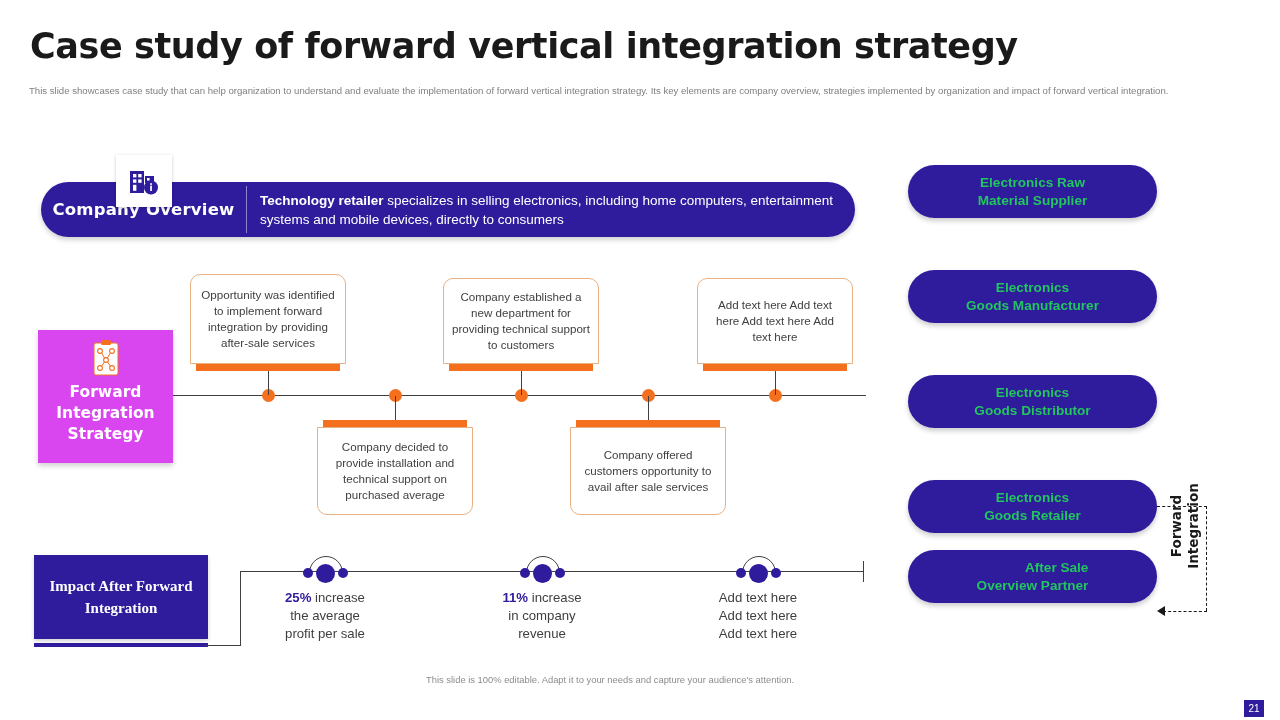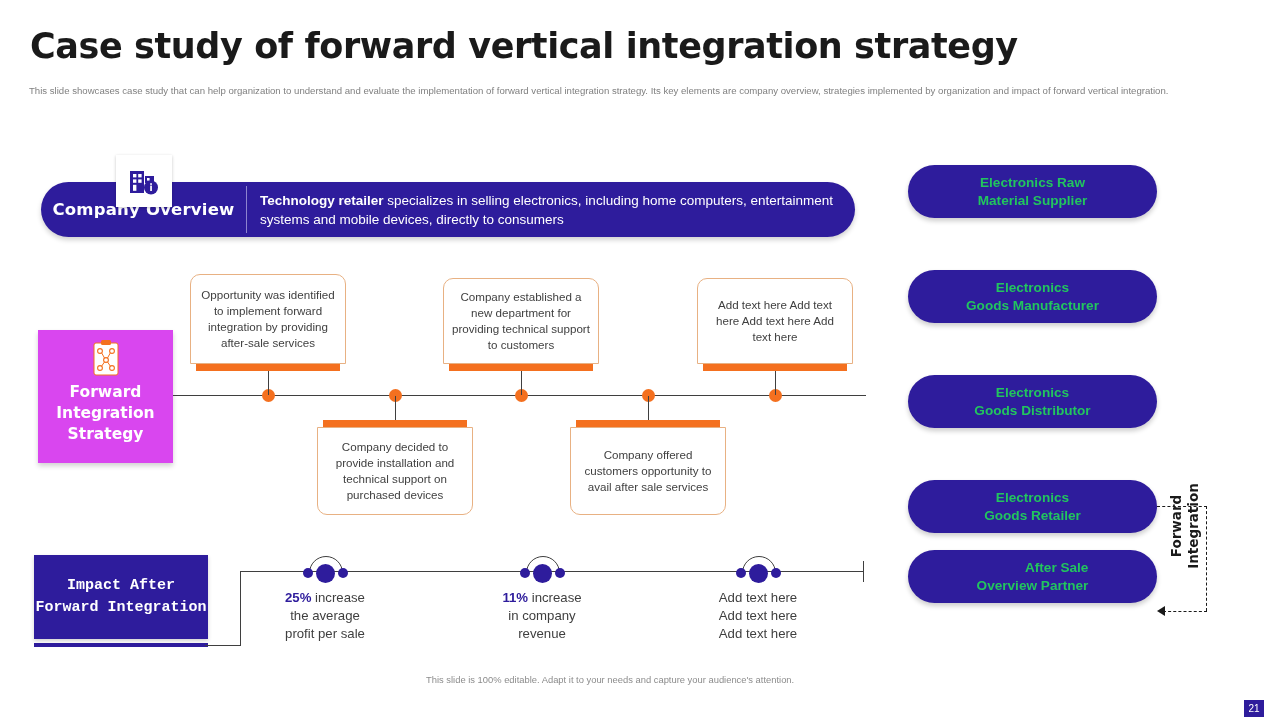--- a/index.html
+++ b/index.html
@@ -190,21 +190,21 @@
     background: #2e1c9c;
     box-shadow: 0 2px 4px rgba(0,0,0,0.18);
     display: flex;
     align-items: center;
     justify-content: center;
     color: #ffffff;
     font-size: 15px;
     font-weight: bold;
     line-height: 22px;
     text-align: center;
-    font-family: Liberation Mono, monospace;
+    font-family: Liberation Serif, serif;
   }
   .impact-underline {
     position: absolute;
     left: 34px;
     top: 643px;
     width: 174px;
     height: 4px;
     background: #2e1c9c;
   }
 
@@ -455,21 +455,21 @@
   <div class="tl-stem" style="left:521px; top:370px; height:25px;"></div>
   <div class="tl-stem" style="left:648px; top:396px; height:25px;"></div>
   <div class="tl-stem" style="left:775px; top:370px; height:25px;"></div>
 
   <div class="tl-card up" style="left:190px; top:274px; width:156px; height:90px;">
     <span>Opportunity was identified to implement forward integration by providing after-sale services</span>
   </div>
   <div class="tl-accent" style="left:196px; top:364px; width:144px;"></div>
 
   <div class="tl-card down" style="left:317px; top:427px; width:156px; height:88px;">
-    <span>Company decided to provide installation and technical support on purchased devices</span>
+    <span>Company decided to provide installation and technical support on purchased average</span>
   </div>
   <div class="tl-accent" style="left:323px; top:420px; width:144px;"></div>
 
   <div class="tl-card up" style="left:443px; top:278px; width:156px; height:86px;text-align:center;">
     <span>Company established a new department for providing technical support to customers</span>
   </div>
   <div class="tl-accent" style="left:449px; top:364px; width:144px;"></div>
 
   <div class="tl-card down" style="left:570px; top:427px; width:156px; height:88px;">
     <span>Company offered customers opportunity to avail after sale services</span>

